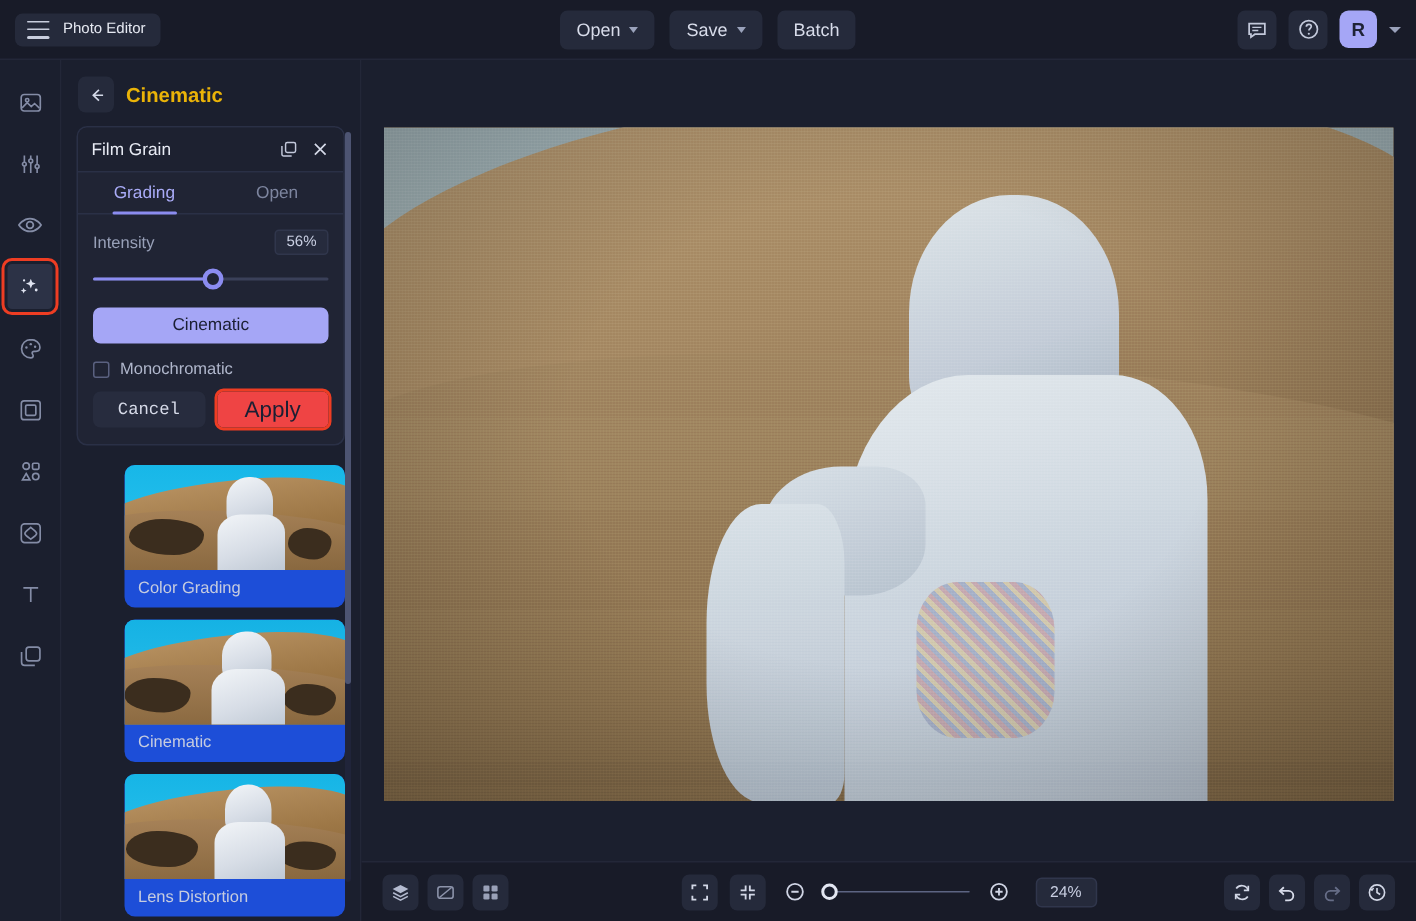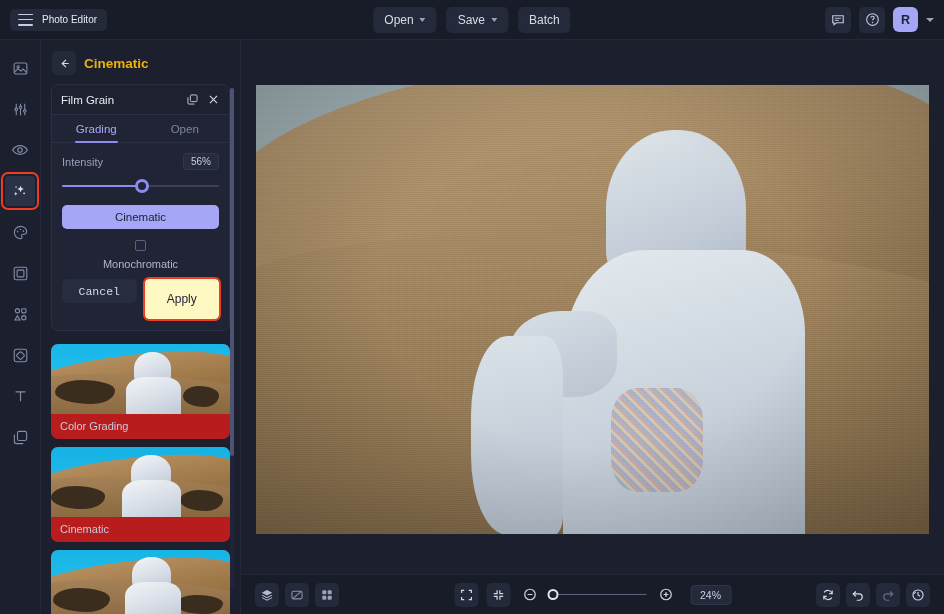--- a/index.html
+++ b/index.html
@@ -106,37 +106,37 @@
   .fill { position: absolute; top: 6px; left: 0; height: 2px; background: #8b8cf0; border-radius: 2px; }
   .knob {
     position: absolute; top: 0; width: 14px; height: 14px; border-radius: 50%;
     background: #202434; border: 3px solid #8b8cf0; transform: translateX(-7px); cursor: grab;
   }
   .primary-btn {
     width: 100%; height: 24px; border-radius: 5px; background: #a5a6f6; border: none;
     color: #1b1f33; font-size: 11.5px; font-family: "Liberation Sans", sans-serif;
     cursor: pointer; display: flex; align-items: center; justify-content: center;
   }
-  .checkrow { display: flex; align-items: center; gap: 7px; margin: 11px 0 9px; cursor: pointer; flex-direction: column; }
+  .checkrow { display: flex; align-items: center; gap: 7px; margin: 11px 0 9px; cursor: pointer; }
   .checkbox { width: 11px; height: 11px; border: 1.4px solid #5a6180; border-radius: 2px; }
   .checklbl { color: #b0b7cc; font-size: 11px; }
   .actions { display: flex; gap: 8px; }
   .ghost-btn {
     flex: 1; height: 24px; border-radius: 5px; background: #272c3e; border: none;
     color: #d6dae8; font-size: 11.5px; font-family: Liberation Mono, monospace; cursor: pointer;
   }
   .apply-wrap { flex: 1; outline: 2px solid #ee3d23; border-radius: 4px; display: flex; }
   .apply-btn {
-    flex: 1; height: 40px; border-radius: 4px; background: #fef9c3; border: none;
-    color: #1b1f33; font-size: 12px; font-family: "Liberation Sans", sans-serif; cursor: pointer;
+    flex: 1; height: 24px; border-radius: 4px; background: #ef4444; border: none;
+    color: #1b1f33; font-size: 15px; font-family: "Liberation Sans", sans-serif; cursor: pointer;
   }
 
   
   .presets { margin: 13px 10px 0; display: flex; flex-direction: column; gap: 8px; }
-  .preset { background: #b91c1c; border-radius: 7px; overflow: hidden; cursor: pointer; }
+  .preset { background: #1d4ed8; border-radius: 7px; overflow: hidden; cursor: pointer; margin-left: 32px; }
   .thumb { width: 100%; height: 70px; position: relative; overflow: hidden; }
   .preset-label { color: #c6ccdf; font-size: 11px; padding: 6px 9px 7px; }
 
   
   .scene { position: absolute; inset: 0; }
   .sky { position: absolute; inset: 0; }
   .dune {
     position: absolute; left: -10%; width: 120%;
     background: linear-gradient(175deg, #b99363 0%, #9d7746 45%, #7d5c33 100%);
   }
@@ -436,20 +436,21 @@
             <div class="rock" style="left:1%;top:54%;width:32%;height:34%"></div>
             <div class="rock" style="left:70%;top:64%;width:26%;height:28%"></div>
             <div class="figure" style="left:39%;top:6%;width:35%;height:94%">
               <div class="hair" style="left:28%;top:14%;width:38%;height:30%"></div>
               <div class="face" style="left:32%;top:17%;width:30%;height:28%"></div>
               <div class="veil" style="left:18%;top:4%;width:62%;height:52%;border-radius:48% 48% 30% 30%"></div>
               <div class="veil" style="left:6%;top:42%;width:90%;height:62%;border-radius:34% 30% 0 0"></div>
             </div>
           </div>
         </div>
+        <div class="preset-label">Lens Distortion</div>
       </div>
 
     </div>
 
     <div style="position:absolute;right:6px;top:48px;width:4px;height:500px;background:#20243a;border-radius:3px">
       <div style="position:absolute;top:0;left:0;width:4px;height:368px;background:#4d5472;border-radius:3px"></div>
     </div>
   </div>
 
   <div class="canvas">

